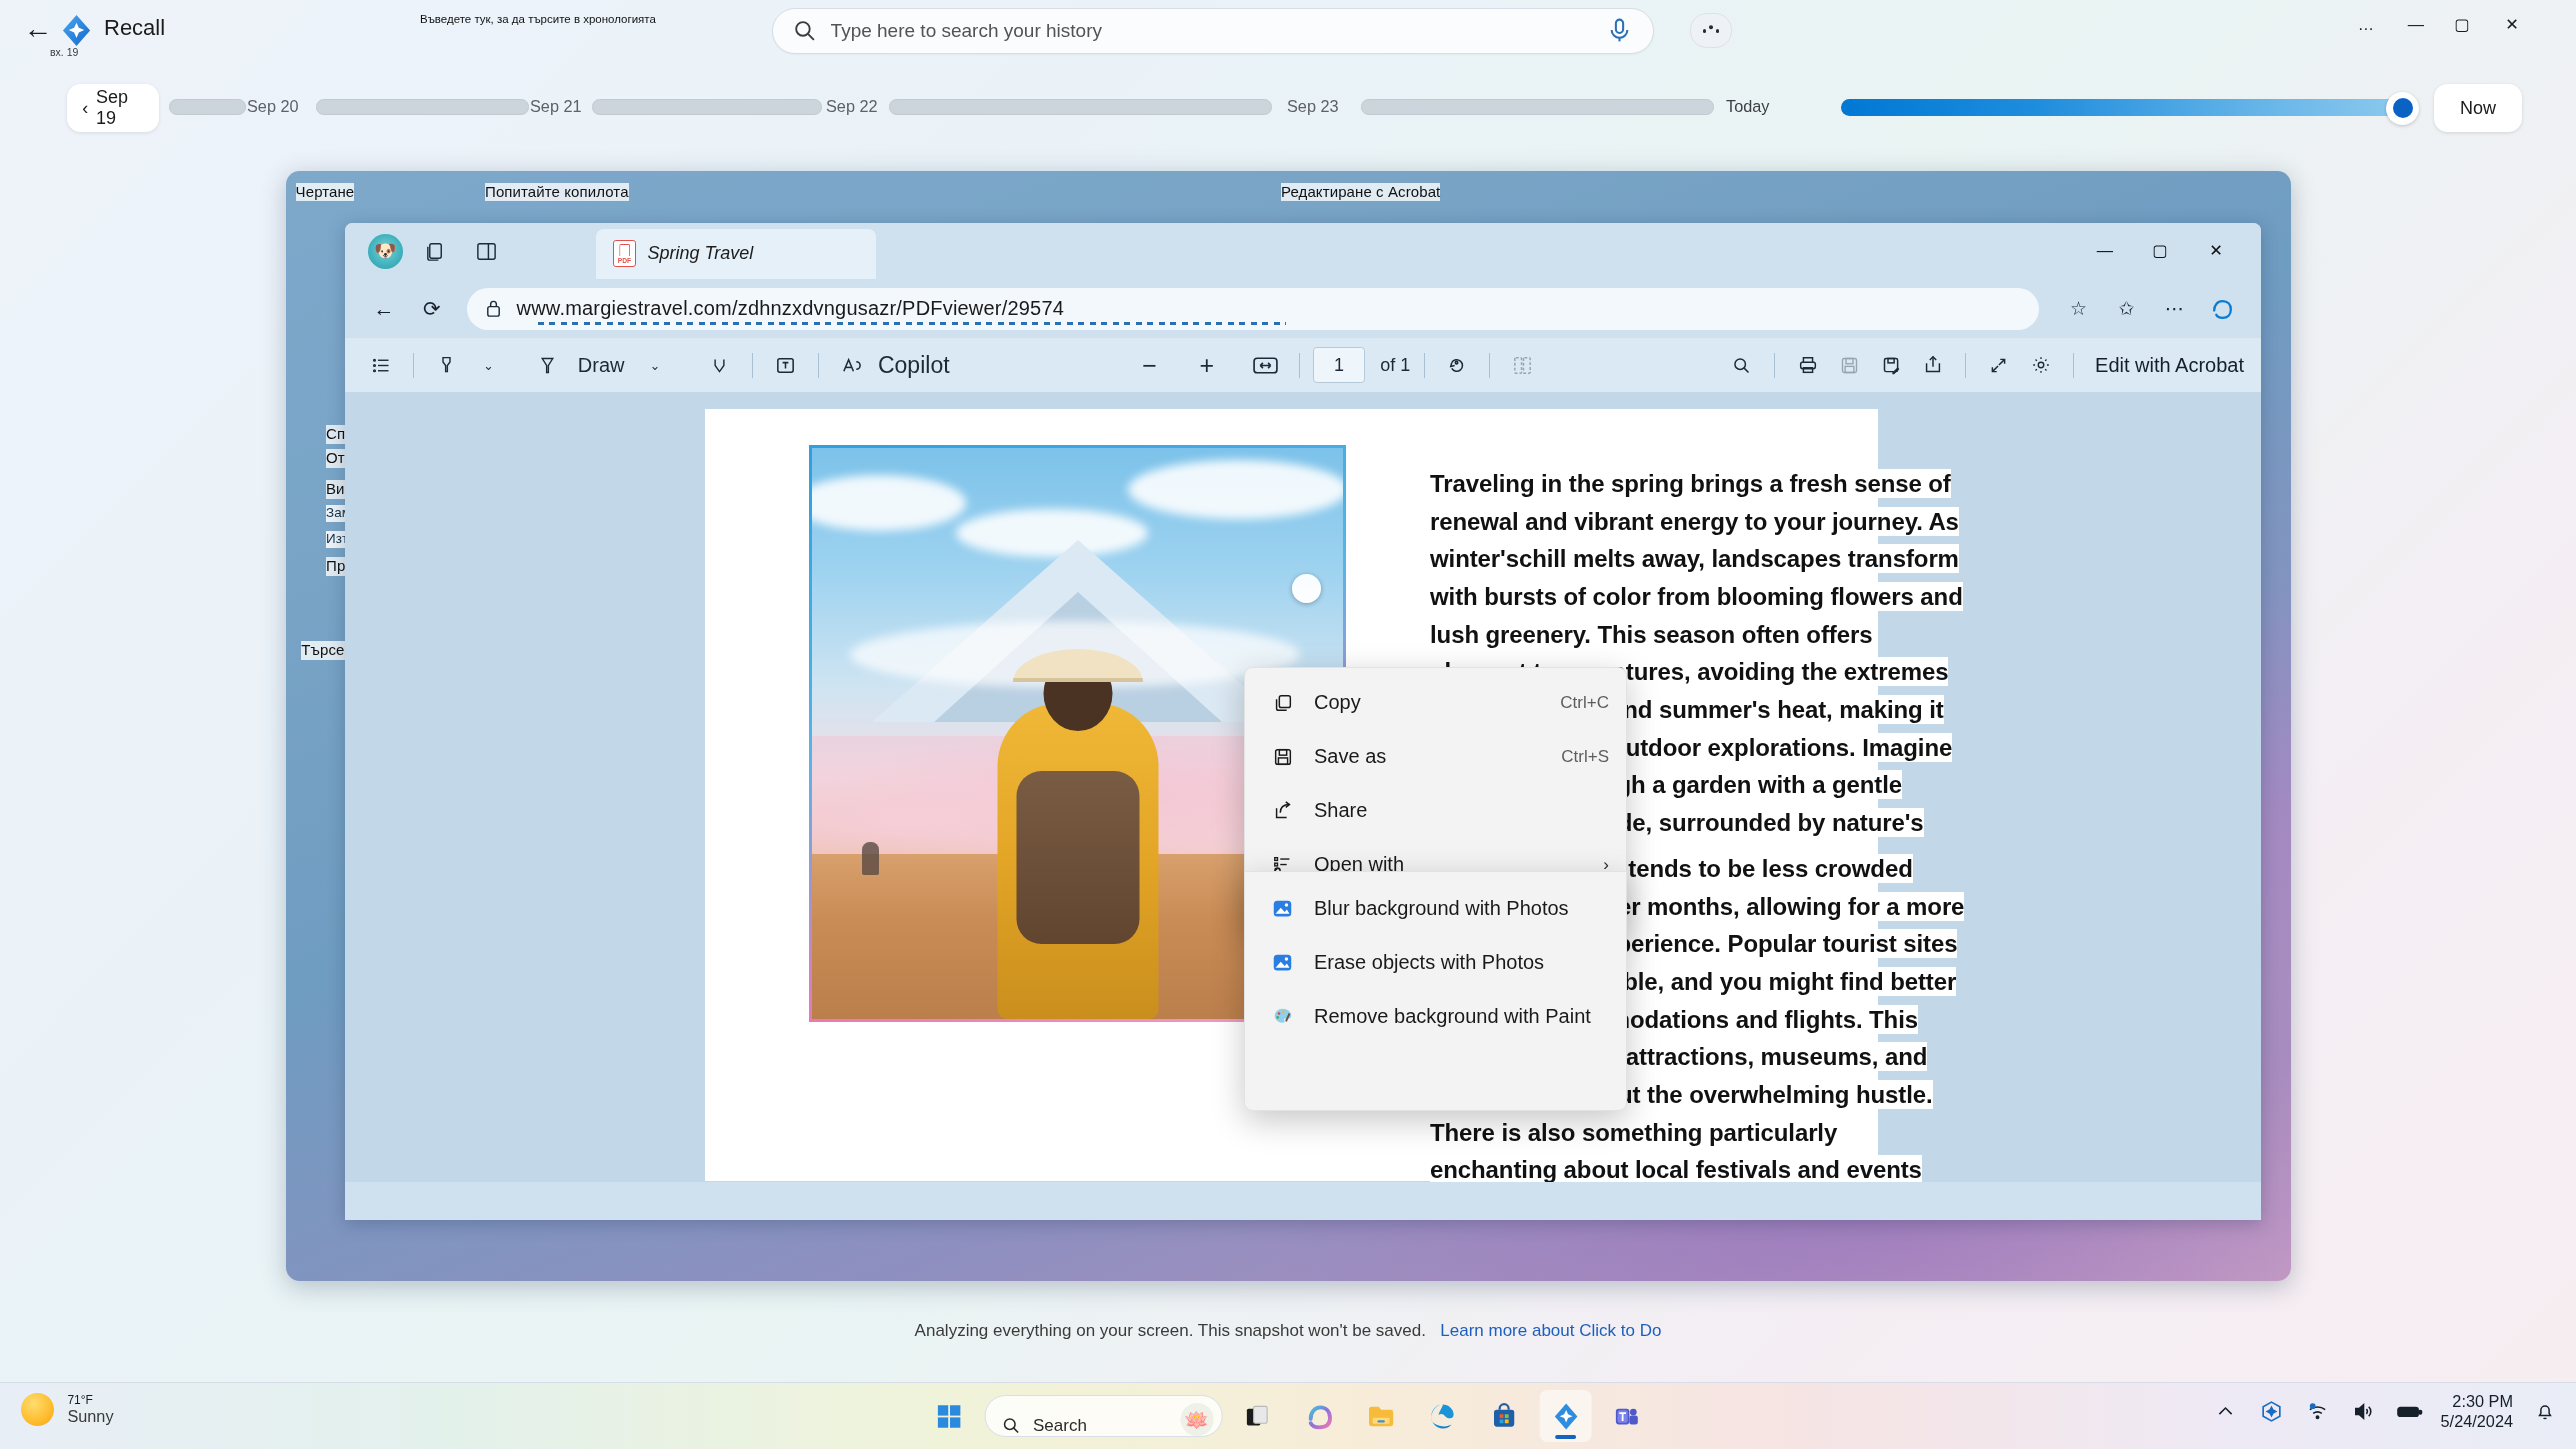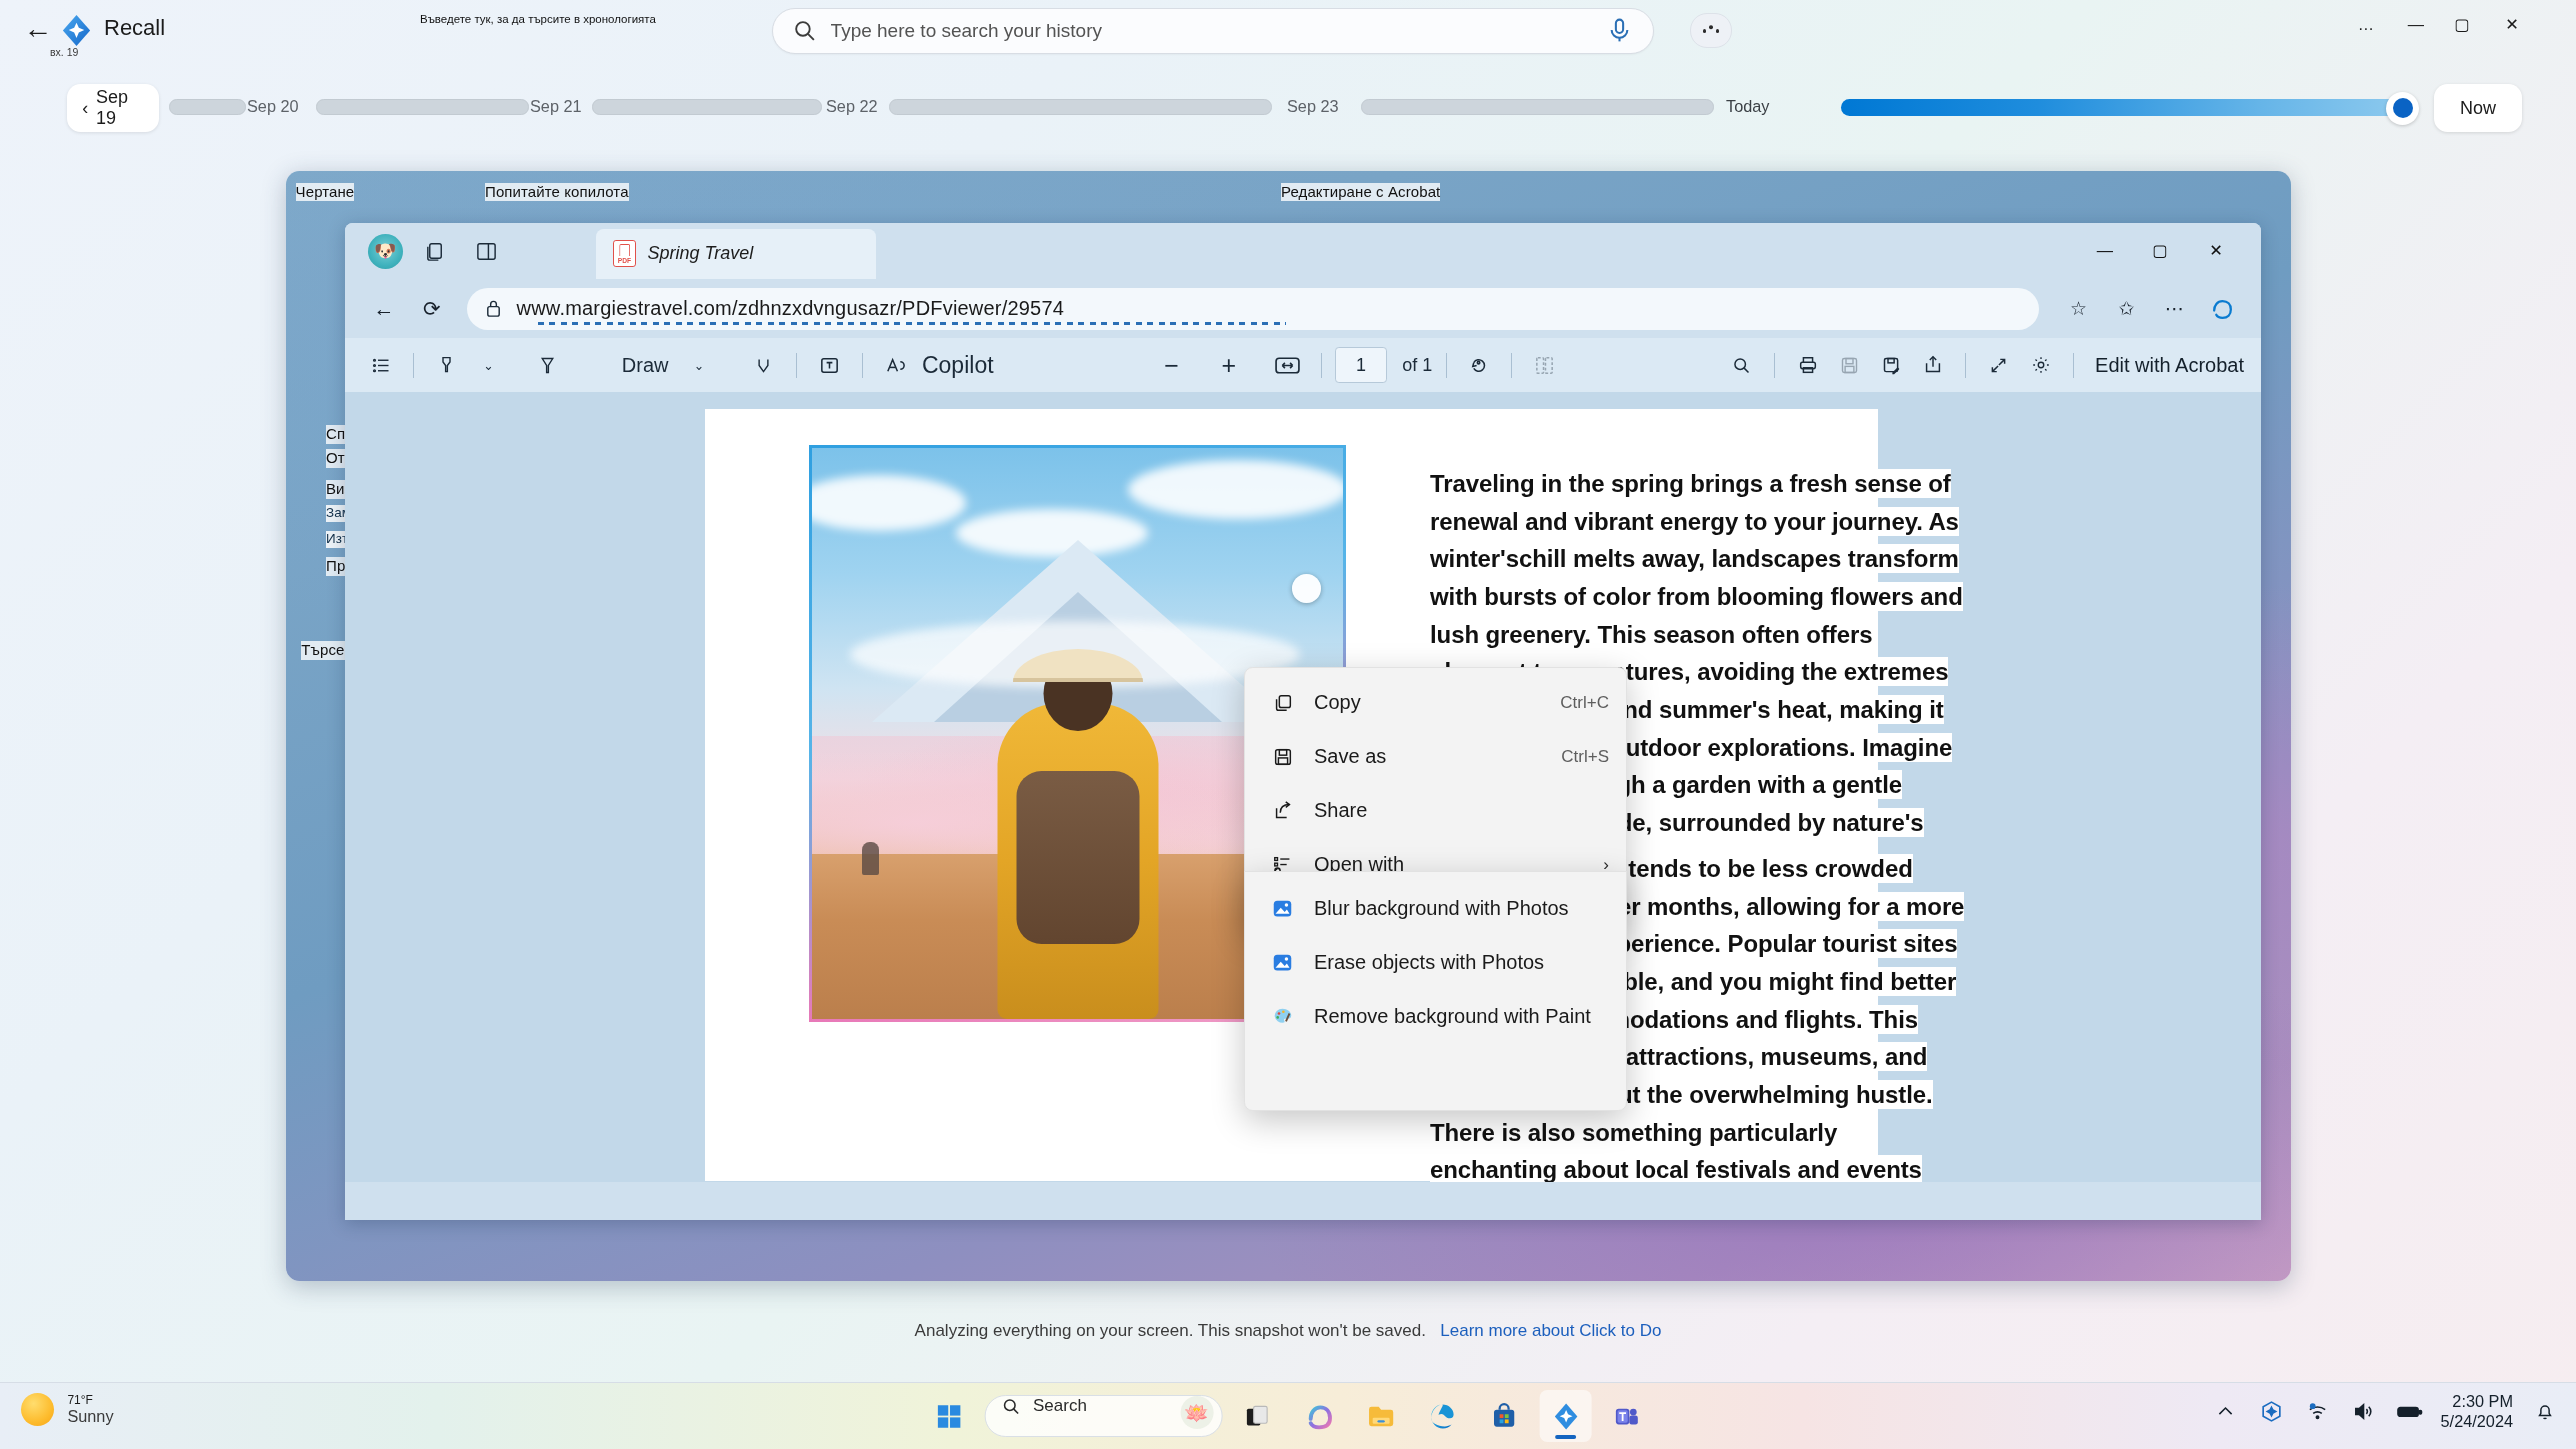--- a/index.html
+++ b/index.html
@@ -201,21 +201,21 @@
     background: repeating-linear-gradient(90deg,#2b6fb5 0 5.8px, transparent 5.8px 11.5px);
   }
   .addr-ico { width: 44px; height: 44px; display:flex; align-items:center; justify-content:center; font-size: 19px; color:#18212b; }
 
   
   #pdf-toolbar {
     position: relative; height: 54px; background: #dbe9f4;
     display: flex; align-items: center; padding: 0 17px; gap: 3.8px;
   }
   .tb { height: 38px; min-width: 38px; display:flex; align-items:center; justify-content:center; color:#1b2a38; font-size:19px; padding: 0 5.8px; }
-  .tb.lbl { font-size: 20px; gap: 7.7px; padding: 0 7.7px; margin-left: 44px; }
+  .tb.lbl { font-size: 20px; gap: 7.7px; padding: 0 7.7px; }
   .tbsep { width: 1px; height: 25px; background: #a9bfd2; margin: 0 9.6px; }
   .chev { font-size: 12.5px; color:#1b2a38; }
   #page-box {
     width: 52px; height: 36px; background: #eef5fb; border: 1px solid #b6c9d9;
     border-radius: 3.8px; display:flex; align-items:center; justify-content:center;
     font-size: 18px; color:#1b2a38;
   }
   #page-of { font-size: 18px; color:#1b2a38; margin-left: 11.5px; }
   #copilot-lbl { font-size: 23px; color:#1b2a38; margin-left: 3.8px; }
   #acrobat-btn { font-size: 20px; color:#14202b; margin-left: 7.7px; white-space:nowrap; }
@@ -362,21 +362,21 @@
   }
   .tb-icon { width: 52px; height: 52px; border-radius: 7.7px; display:flex; align-items:center; justify-content:center; position:relative; }
   .tb-icon.active { background: rgba(255,255,255,0.55); }
   .tb-icon.active::after {
     content:""; position:absolute; bottom: 2.9px; left: 50%; transform: translateX(-50%);
     width: 21px; height: 3.8px; border-radius: 1.9px; background: #1565c0;
   }
   #tb-search {
     width: 238px; height: 42px; border-radius: 21px;
     background: rgba(255,255,255,0.8); border: 1px solid #d9dfe6;
-    display:flex; align-items:flex-start; padding: 0 7.7px 0 15.3px; gap: 11.5px;
+    display:flex; align-items:flex-end; padding: 0 7.7px 0 15.3px; gap: 11.5px;
   }
   #tb-search .tbs-label { font-size: 17px; color: #2a2a2a; flex:1; }
   #tb-search .lotus { width: 33px; height: 33px; border-radius:50%; background: rgba(235,240,228,.9); display:flex; align-items:center; justify-content:center; font-size: 20px; }
 
   #tray { position:absolute; right: 17px; top: 7.7px; display:flex; align-items:center; gap: 17px; }
   .tray-ico { width: 29px; height: 29px; display:flex; align-items:center; justify-content:center; color:#16324d; }
   #clock { text-align:right; line-height:1.25; font-size: 16.3px; color:#15202b; }
 </style>
 </head>
 <body>

